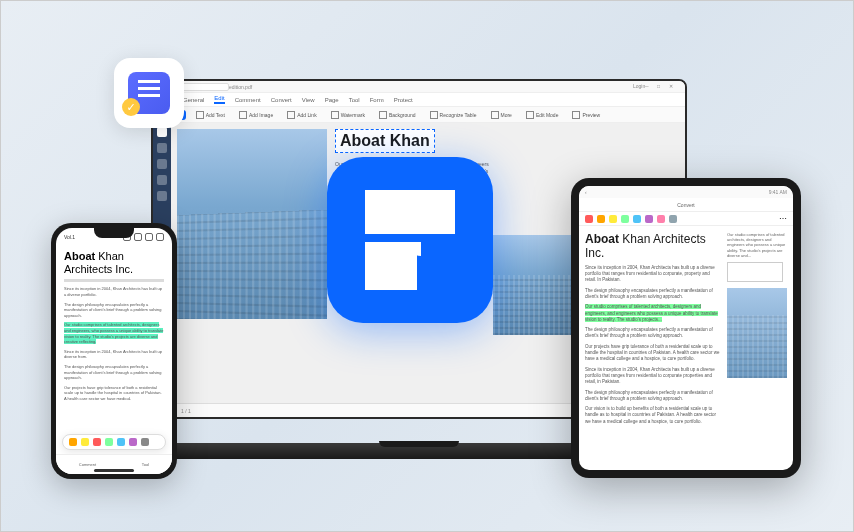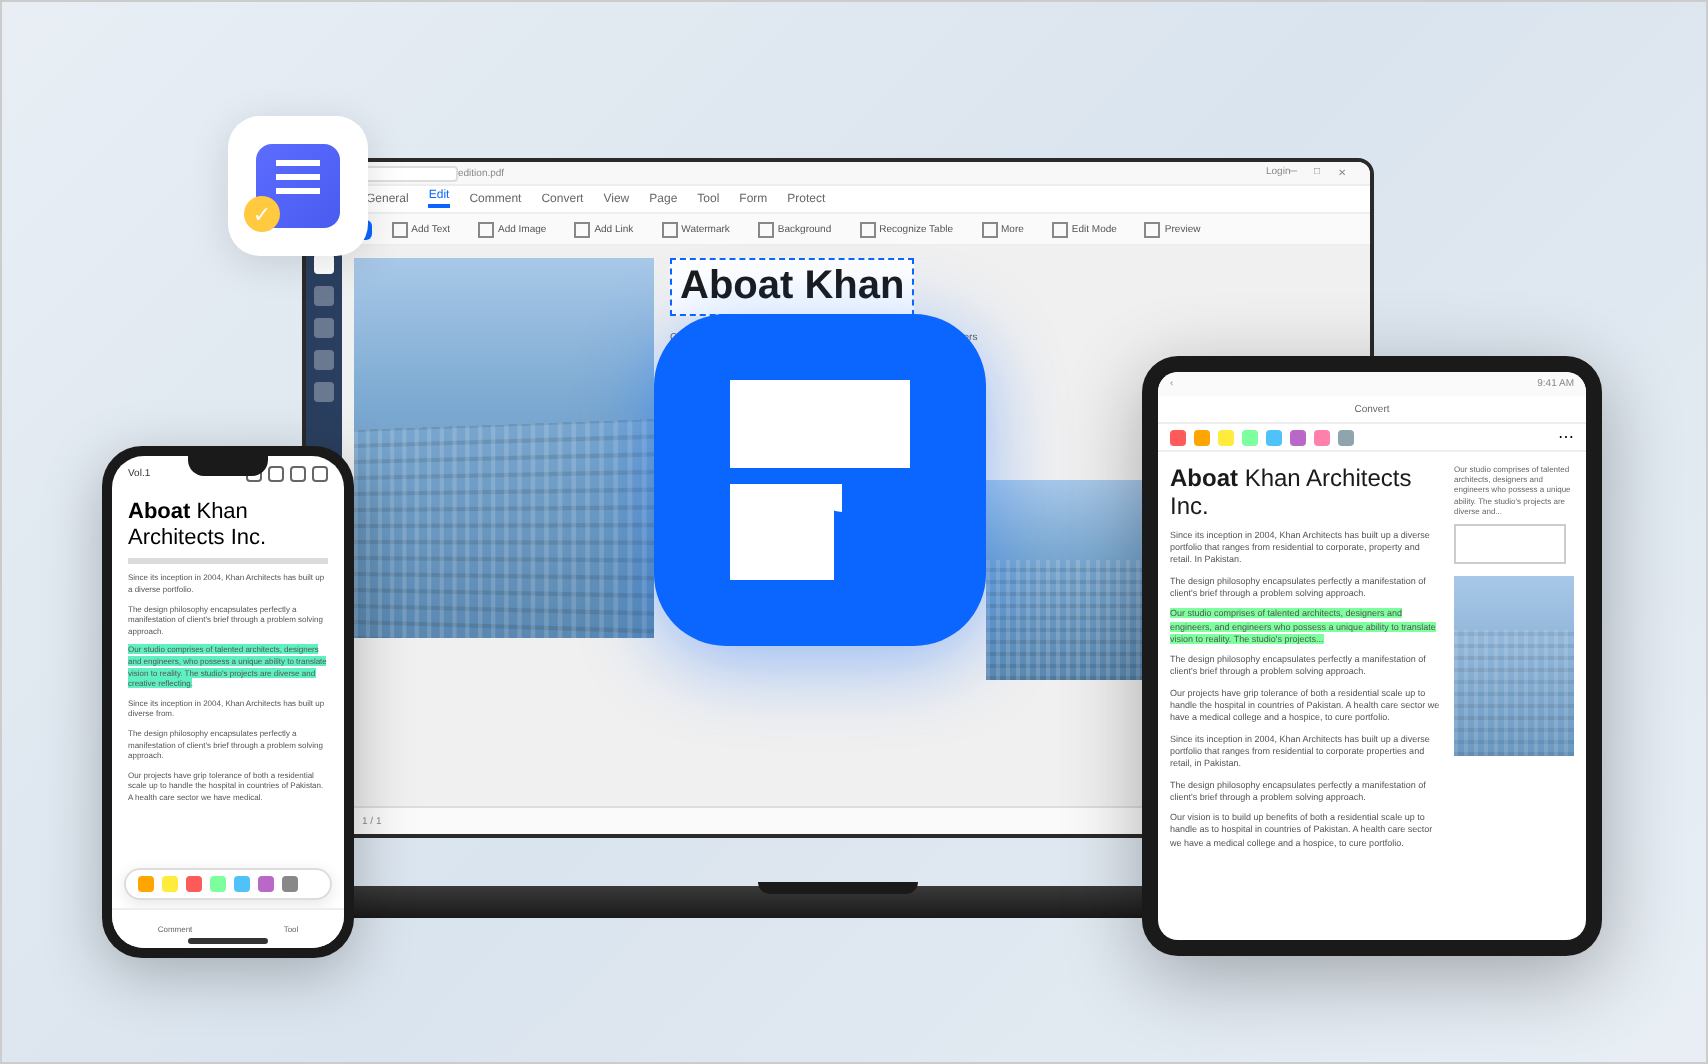--- a/index.html
+++ b/index.html
@@ -38,21 +38,21 @@
 
 .app-doc{flex:1;display:flex;padding:6px;gap:8px;background:#f0f0f0;position:relative}
 .doc-left{width:150px;position:relative}
 .doc-right{flex:1;display:flex;flex-direction:column;gap:4px}
 
 .building-img{width:100%;height:190px;background:linear-gradient(180deg,#a8c8e8 0%,#7aa8d0 40%,#5a88b0 100%);position:relative;overflow:hidden}
 .building-img::after{content:'';position:absolute;left:0;right:0;bottom:0;height:55%;background:repeating-linear-gradient(90deg,rgba(255,255,255,0.15) 0 2px,transparent 2px 6px),repeating-linear-gradient(0deg,rgba(0,0,0,0.1) 0 2px,transparent 2px 8px);transform:perspective(200px) rotateY(-8deg);transform-origin:left}
 .building-img2{width:140px;height:100px;background:linear-gradient(180deg,#a8c8e8 0%,#7aa8d0 40%,#5a88b0 100%);position:relative;overflow:hidden;margin-top:8px}
 .building-img2::after{content:'';position:absolute;left:0;right:0;bottom:0;height:60%;background:repeating-linear-gradient(90deg,rgba(255,255,255,0.15) 0 2px,transparent 2px 5px),repeating-linear-gradient(0deg,rgba(0,0,0,0.1) 0 2px,transparent 2px 6px)}
 
-.doc-title{font-size:20px;font-weight:400;color:#1a1a1a;border:1px dashed #0a66ff;padding:2px 4px;background:#fff;margin-bottom:4px;display:inline-block}
+.doc-title{font-size:16px;font-weight:400;color:#1a1a1a;border:1px dashed #0a66ff;padding:2px 4px;background:#fff;margin-bottom:4px;display:inline-block}
 .doc-title b{font-weight:700}
 .doc-desc{font-size:5px;color:#555;line-height:1.4;width:160px}
 .doc-table{width:150px;height:24px;border:1px solid #ccc;margin-top:6px;background:#fff;display:grid;grid-template-columns:1fr 1fr 1fr}
 .doc-table>div{border-right:1px solid #ccc;border-bottom:1px solid #ccc;font-size:4px;padding:2px;color:#666}
 
 .doc-para{font-size:5px;color:#555;line-height:1.5;width:150px;margin-top:4px}
 .doc-row2{display:flex;gap:8px}
 
 .app-statusbar{position:absolute;bottom:0;left:18px;right:0;height:14px;background:#fafafa;border-top:1px solid #ddd;display:flex;align-items:center;gap:8px;padding:0 10px;font-size:5px;color:#888}
 .app-statusbar .sp{margin-left:auto}

